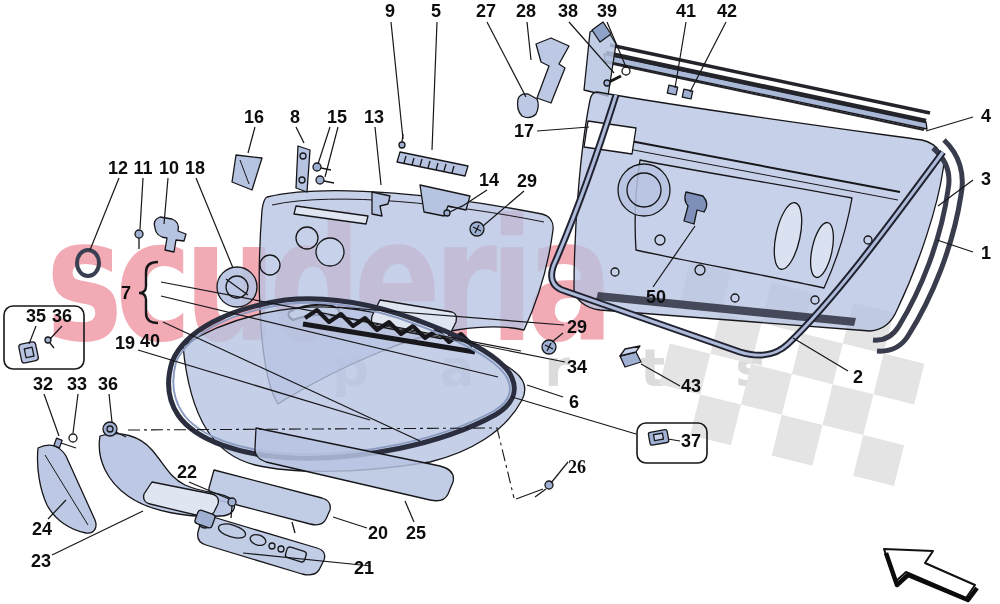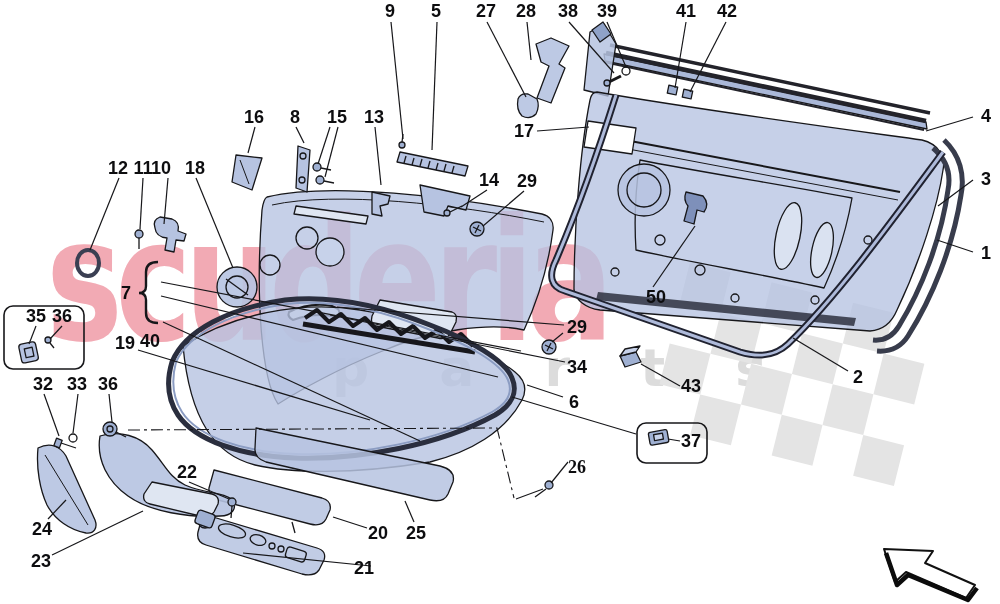--- a/index.html
+++ b/index.html
@@ -327,21 +327,21 @@
   <div>
       <div class="callout" style="left: 986px; top: 253px;">1</div>
       <div class="callout" style="left: 858px; top: 377px;">2</div>
       <div class="callout" style="left: 986px; top: 179px;">3</div>
       <div class="callout" style="left: 986px; top: 116px;">4</div>
       <div class="callout" style="left: 436px; top: 11px;">5</div>
       <div class="callout" style="left: 574px; top: 402px;">6</div>
       <div class="callout" style="left: 126px; top: 293px;">7</div>
       <div class="callout" style="left: 295px; top: 117px;">8</div>
       <div class="callout" style="left: 390px; top: 11px;">9</div>
-      <div class="callout" style="left: 161px; top: 168px;">10</div>
+      <div class="callout" style="left: 169px; top: 168px;">10</div>
       <div class="callout" style="left: 143px; top: 168px; text-align: center;">11</div>
       <div class="callout" style="left: 118px; top: 168px;">12</div>
       <div class="callout" style="left: 374px; top: 117px;">13</div>
       <div class="callout" style="left: 489px; top: 180px;">14</div>
       <div class="callout" style="left: 337px; top: 117px;">15</div>
       <div class="callout" style="left: 254px; top: 117px;">16</div>
       <div class="callout" style="left: 524px; top: 131px;">17</div>
       <div class="callout" style="left: 195px; top: 168px;">18</div>
       <div class="callout" style="left: 125px; top: 343px;">19</div>
       <div class="callout" style="left: 378px; top: 533px;">20</div>

